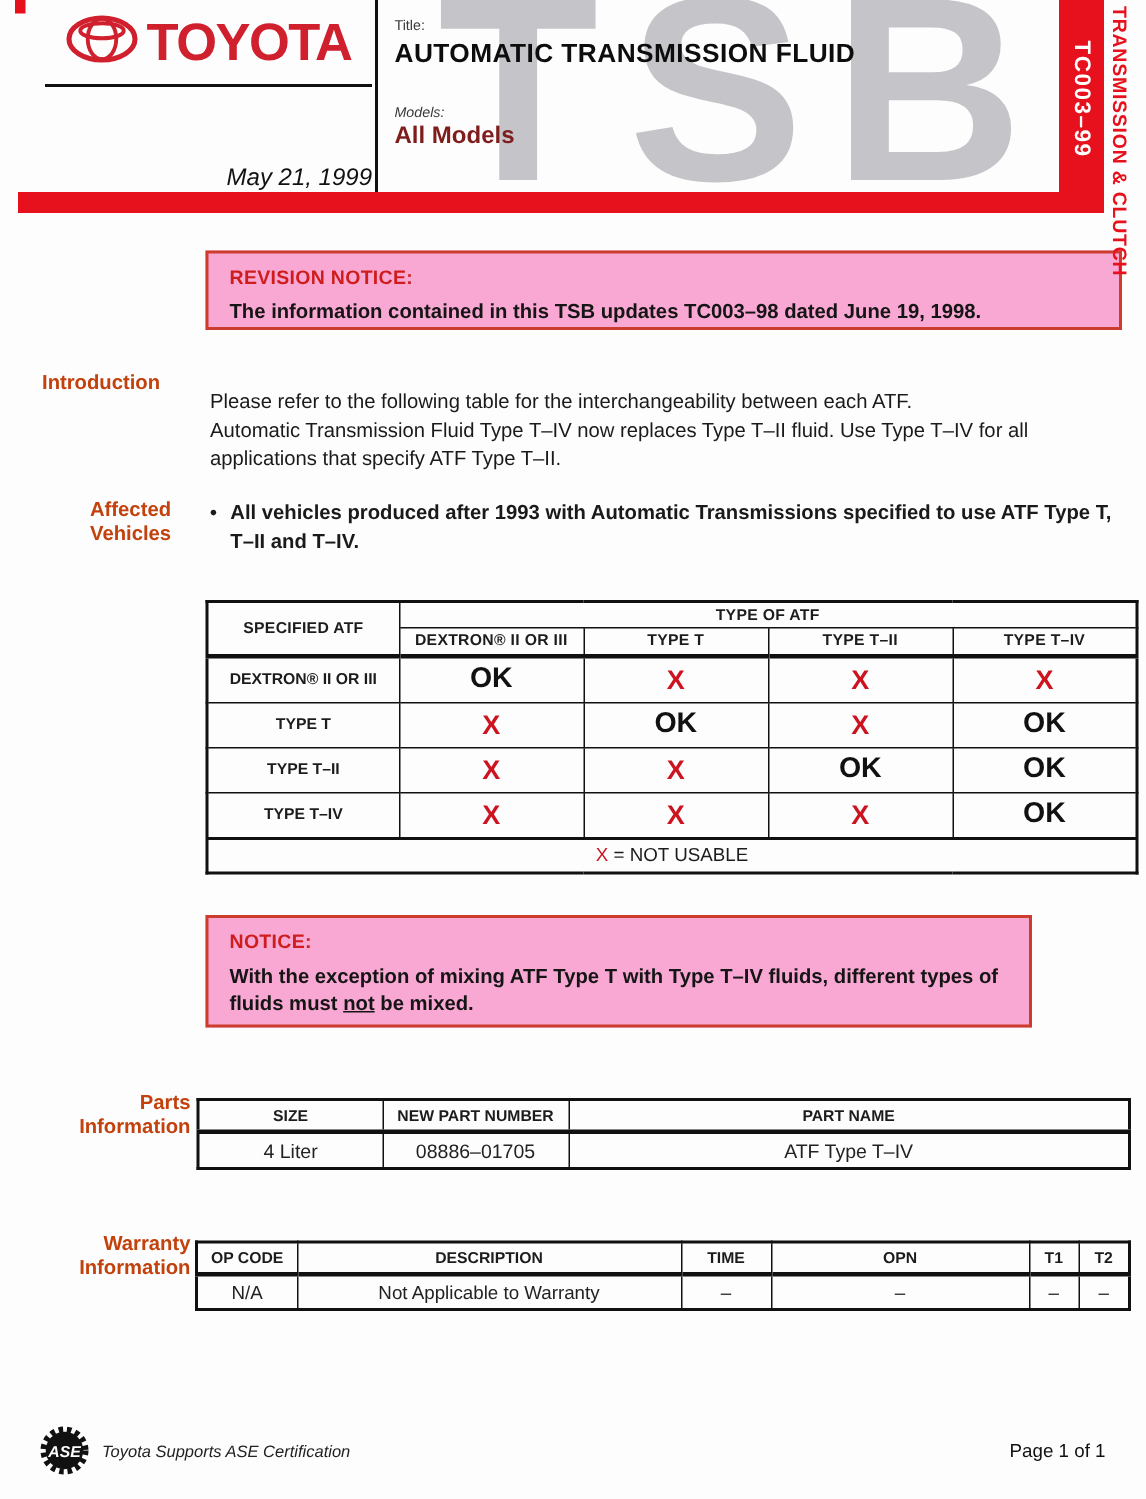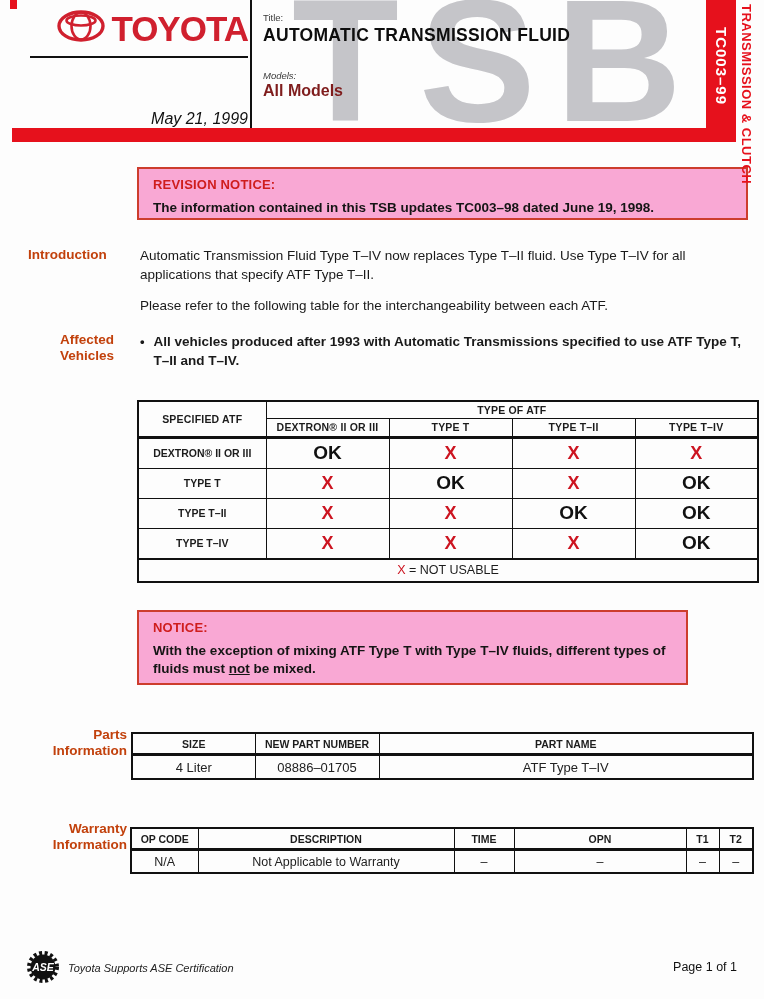--- a/index.html
+++ b/index.html
@@ -1,21 +1,21 @@
 <!DOCTYPE html>
 <html><head>
 <meta charset="utf-8">
 <style>
   html,body{margin:0;padding:0;}
   body{width:764px;height:999px;background:#fdfdfd;font-family:"Liberation Sans",sans-serif;color:#1c1c1c;}
   .page{position:relative;width:764px;height:999px;overflow:hidden;background:#fdfdfd;}
 
   
   .corner-mark{position:absolute;left:10px;top:0;width:7px;height:9px;background:#e6111c;}
-  .logo-block{position:absolute;left:30px;top:10px;width:218px;display:flex;align-items:center;justify-content:flex-end;gap:6px;}
+  .logo-block{position:absolute;left:30px;top:10px;width:218px;display:flex;align-items:center;justify-content:center;gap:6px;}
   .toyota-word{font-size:35px;font-weight:700;color:#d0202e;letter-spacing:-1px;line-height:1;}
   .logo-rule{position:absolute;left:30px;top:56px;width:218px;height:2px;background:#111;}
   .org{position:absolute;left:30px;top:61px;width:218px;text-align:right;font-style:italic;font-weight:700;font-size:21px;line-height:24px;color:#111;}
   .date{position:absolute;left:30px;top:110px;width:218px;text-align:right;font-style:italic;font-size:16px;color:#111;}
   .v-divider{position:absolute;left:250px;top:0;width:2px;height:128px;background:#111;}
   .watermark{position:absolute;left:292px;top:-27px;font-size:175px;font-weight:700;letter-spacing:20px;color:#c5c5c9;line-height:1;z-index:1;user-select:none;}
   .title-block{position:absolute;left:263px;top:12px;z-index:2;width:440px;}
   .small-label{font-size:9.5px;color:#3a3a3a;}
   .doc-title{font-size:17.5px;font-weight:700;color:#0d0d0d;letter-spacing:.3px;margin-top:2px;white-space:nowrap;}
   .doc-models{font-size:16px;font-weight:700;color:#7f1d1d;margin-top:1px;}
@@ -106,22 +106,22 @@
   <div class="category">TRANSMISSION &amp; CLUTCH</div>
   <div class="red-bar"></div>
 
   <div class="alert-box revision-box">
     <div class="alert-heading">REVISION NOTICE:</div>
     <div class="alert-body">The information contained in this TSB updates TC003–98 dated June 19, 1998.</div>
   </div>
 
   <div class="sec-label" style="left:28px;top:247px;">Introduction</div>
   <div class="body-text" style="left:140px;top:246px;width:606px;">
+    <div style="margin-top:12px;">Please refer to the following table for the interchangeability between each ATF.</div>
     <div>Automatic Transmission Fluid Type T–IV now replaces Type T–II fluid.  Use Type T–IV for all applications that specify ATF Type T–II.</div>
-    <div style="margin-top:12px;">Please refer to the following table for the interchangeability between each ATF.</div>
   </div>
 
   <div class="sec-label" style="left:60px;top:332px;">
     <div>Affected</div>
     <div>Vehicles</div>
   </div>
   <div class="body-text" style="left:140px;top:332px;width:614px;">
     <div class="bullet-row">
       <span class="bullet-glyph">•</span>
       <span>All vehicles produced after 1993 with Automatic Transmissions specified to use ATF Type T, T–II and T–IV.</span>

